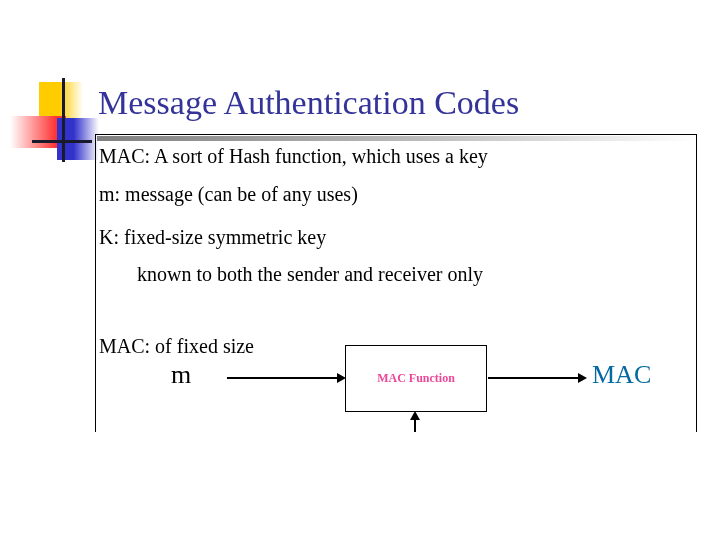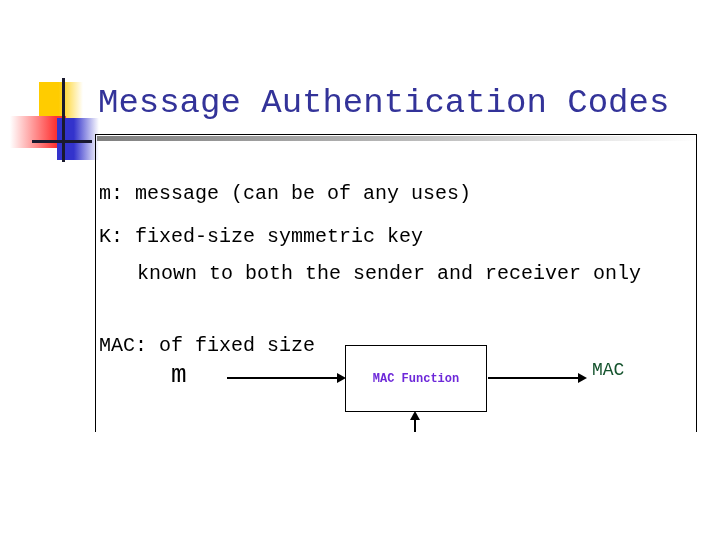--- a/index.html
+++ b/index.html
@@ -6,21 +6,21 @@
     margin: 0;
     padding: 0;
     background: #ffffff;
   }
   #slide {
     position: relative;
     width: 720px;
     height: 432px;
     background: #ffffff;
     overflow: hidden;
-    font-family: Liberation Mono, monospace;
+    font-family: Liberation Serif, serif;
   }
 
   
   #logo {
     position: absolute;
     left: 10px;
     top: 78px;
     width: 84px;
     height: 84px;
   }
@@ -120,36 +120,36 @@
     height: 67px;
     border: 1px solid #000000;
     box-sizing: border-box;
     display: flex;
     align-items: center;
     justify-content: center;
   }
   #mac-box-label {
     font-size: 12px;
     font-weight: bold;
-    color: #6d28d9;
+    color: #ec4899;
     white-space: nowrap;
   }
   #label-m {
     position: absolute;
     left: 171px;
     top: 360px;
     font-size: 26px;
     color: #000000;
   }
   #label-mac-out {
     position: absolute;
     left: 592px;
     top: 360px;
-    font-size: 18px;
-    color: #14532d;
+    font-size: 26px;
+    color: #0369a1;
     text-align: right;
   }
   #label-key {
     position: absolute;
     left: 429px;
     top: 463px;
     font-size: 26px;
     color: #15803d;
   }
 
@@ -206,20 +206,21 @@
     <div class="sq-blue"></div>
     <div class="line-v"></div>
     <div class="line-h"></div>
   </div>
 
   <div id="title">Message Authentication Codes</div>
 
   <div id="content-shadow"></div>
   <div id="content-box"></div>
 
+  <div class="body-line" id="line-1">MAC: A sort of Hash function, which uses a key</div>
   <div class="body-line" id="line-2">m: message (can be of any uses)</div>
   <div class="body-line" id="line-3">K: fixed-size symmetric key</div>
   <div class="body-line" id="line-4">known to both the sender and receiver only</div>
   <div class="body-line" id="line-5">MAC: of fixed size</div>
 
   <div id="label-m">m</div>
 
   <div class="arrow-line-h" id="arrow-in-line"></div>
   <div class="arrow-head-right" id="arrow-in-head"></div>
 

